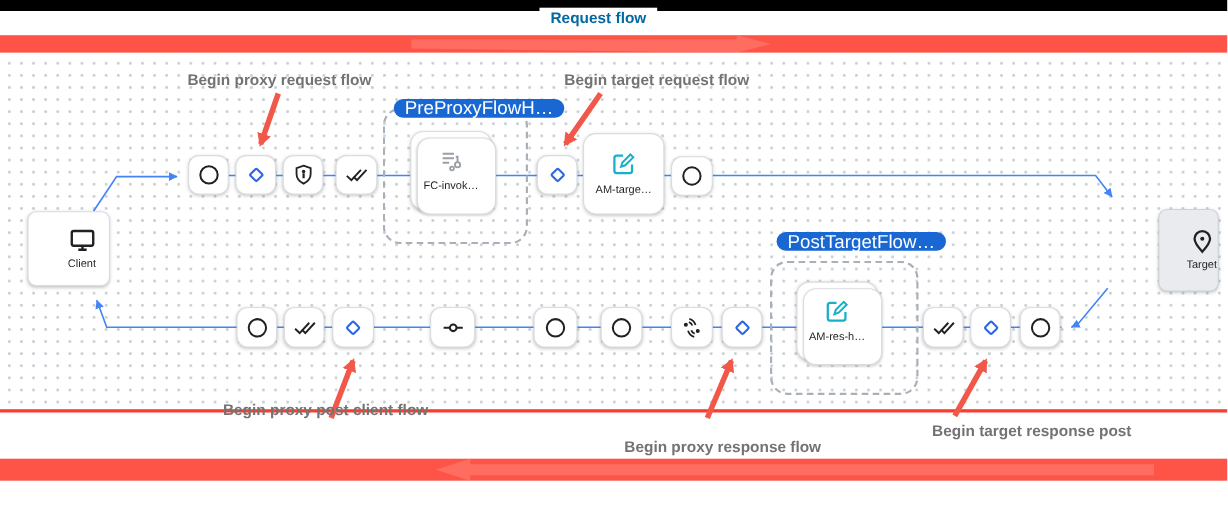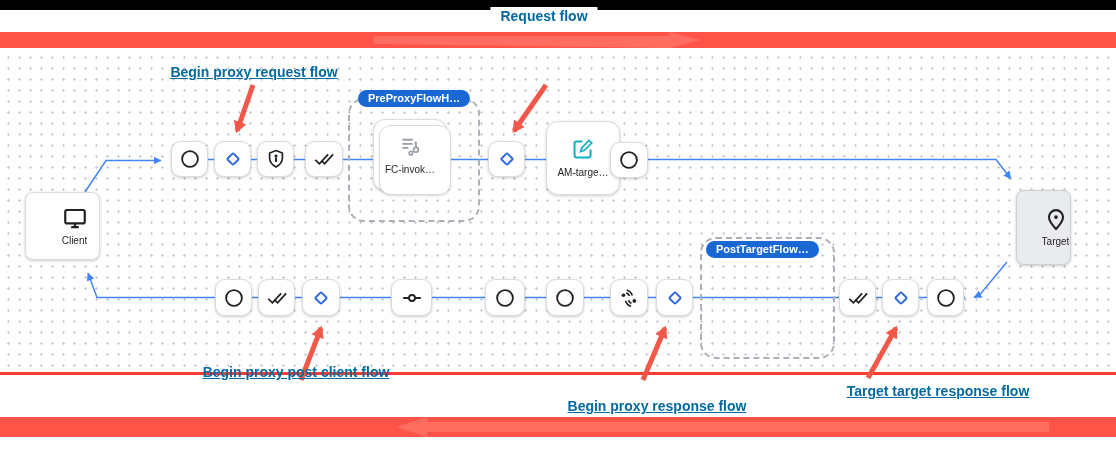--- a/index.html
+++ b/index.html
@@ -42,27 +42,27 @@
   }
   .endpoint{flex-direction:column;gap:3px;border-radius:8px;padding-left:24px;}
   .endpoint-target{background:#e9ebee;border-color:#cdd1d6;}
   .ic{width:22px;height:22px;display:block;}
   .ic-lg{width:26px;height:26px;display:block;}
   
   .group{
     position:absolute;border:2px dashed #aab0b7;border-radius:16px;z-index:2;background:transparent;
   }
   .badge{
-    position:absolute;z-index:5;background:#1967d2;color:#fff;font-size:11px;font-weight:bold;
+    position:absolute;z-index:5;background:#1967d2;color:#fff;font-size:17px;font-weight:normal;
     padding:2px 10px;border-radius:9px;line-height:13px;white-space:nowrap;
   }
   
   .ann-label{
-    position:absolute;transform:translateX(-50%);color:#0369a1;font-weight:bold;font-size:14px;
-    white-space:nowrap;z-index:9;text-decoration:underline;
+    position:absolute;transform:translateX(-50%);color:#737373;font-weight:bold;font-size:14px;
+    white-space:nowrap;z-index:9;
   }
 </style>
 </head>
 <body>
 
 <div id="screen">
 
   <svg width="0" height="0" style="position:absolute">
     <defs>
       <symbol id="i-circle" viewBox="0 0 24 24">
@@ -134,21 +134,21 @@
       <path d="M965,297.5 L97,297.5 L88,273" marker-end="url(#bhead)"></path>
     </g>
   </svg>
 
   <div class="card endpoint" style="left:25px;top:192px;width:75px;height:68px">
     <svg class="ic-lg">
         <use href="#i-monitor"></use>
       </svg>
     <div class="elabel">Client</div>
   </div>
-  <div class="card endpoint endpoint-target" style="left:1016px;top:190px;width:55px;height:75px">
+  <div class="card endpoint endpoint-target" style="left:1053px;top:190px;width:55px;height:75px">
     <svg class="ic-lg">
         <use href="#i-pin"></use>
       </svg>
     <div class="elabel">Target</div>
   </div>
 
   <div class="card" style="left:171px;top:141px;width:37px;height:36px">
       <svg class="ic">
         <use href="#i-circle"></use>
       </svg>
@@ -176,21 +176,21 @@
         <use href="#i-fc"></use>
       </svg>
     <div class="plabel">FC-invok…</div>
   </div>
 
   <div class="card" style="left:488px;top:141px;width:37px;height:36px">
       <svg class="ic">
         <use href="#i-diamond"></use>
       </svg>
     </div>
-  <div class="card policy" style="left:546px;top:121px;width:74px;height:74px">
+  <div class="card policy" style="left:530px;top:121px;width:74px;height:74px">
     <svg class="ic-lg">
         <use href="#i-edit"></use>
       </svg>
     <div class="plabel">AM-targe…</div>
   </div>
   <div class="card" style="left:610px;top:142px;width:38px;height:36px">
       <svg class="ic">
         <use href="#i-circle"></use>
       </svg>
     </div>
@@ -230,42 +230,49 @@
         <use href="#i-connect"></use>
       </svg>
     </div>
   <div class="card" style="left:656px;top:279px;width:37px;height:37px">
       <svg class="ic">
         <use href="#i-diamond"></use>
       </svg>
     </div>
 
   <div class="group" style="left:700px;top:237px;width:131px;height:118px"></div>
-  <div class="badge" style="left:706px;top:241px">PostTargetFlow…</div>
+  <div class="badge" style="left:706px;top:211px">PostTargetFlow…</div>
+  <div class="card policy stacked" style="left:724px;top:256px;width:74px;height:72px">
+    <svg class="ic-lg">
+        <use href="#i-edit"></use>
+      </svg>
+    <div class="plabel">AM-res-h…</div>
+  </div>
 
   <div class="card" style="left:839px;top:279px;width:37px;height:37px">
       <svg class="ic">
         <use href="#i-doneall"></use>
       </svg>
     </div>
   <div class="card" style="left:882px;top:279px;width:37px;height:37px">
       <svg class="ic">
         <use href="#i-diamond"></use>
       </svg>
     </div>
   <div class="card" style="left:927px;top:279px;width:37px;height:37px">
       <svg class="ic">
         <use href="#i-circle"></use>
       </svg>
     </div>
 
   <div class="ann-label" style="left:254px;top:64px">Begin proxy request flow</div>
+  <div class="ann-label" style="left:597px;top:64px">Begin target request flow</div>
   <div class="ann-label" style="left:296px;top:364px">Begin proxy post client flow</div>
   <div class="ann-label" style="left:657px;top:398px">Begin proxy response flow</div>
-  <div class="ann-label" style="left:938px;top:383px">Target target response flow</div>
+  <div class="ann-label" style="left:938px;top:383px">Begin target response post</div>
 
   <svg id="ann-arrows" class="layer" viewBox="0 0 1116 475">
     <defs>
       <marker id="rhead" markerUnits="userSpaceOnUse" markerWidth="15" markerHeight="15" refX="9.5" refY="7.5" orient="auto">
         <path d="M0,1 L12,7.5 L0,14 z" fill="#f25849"></path>
       </marker>
     </defs>
     <g fill="none" stroke="#f25849" stroke-width="5">
       <path d="M253,85 L237,131" marker-end="url(#rhead)"></path>
       <path d="M546,85 L514,131" marker-end="url(#rhead)"></path>

